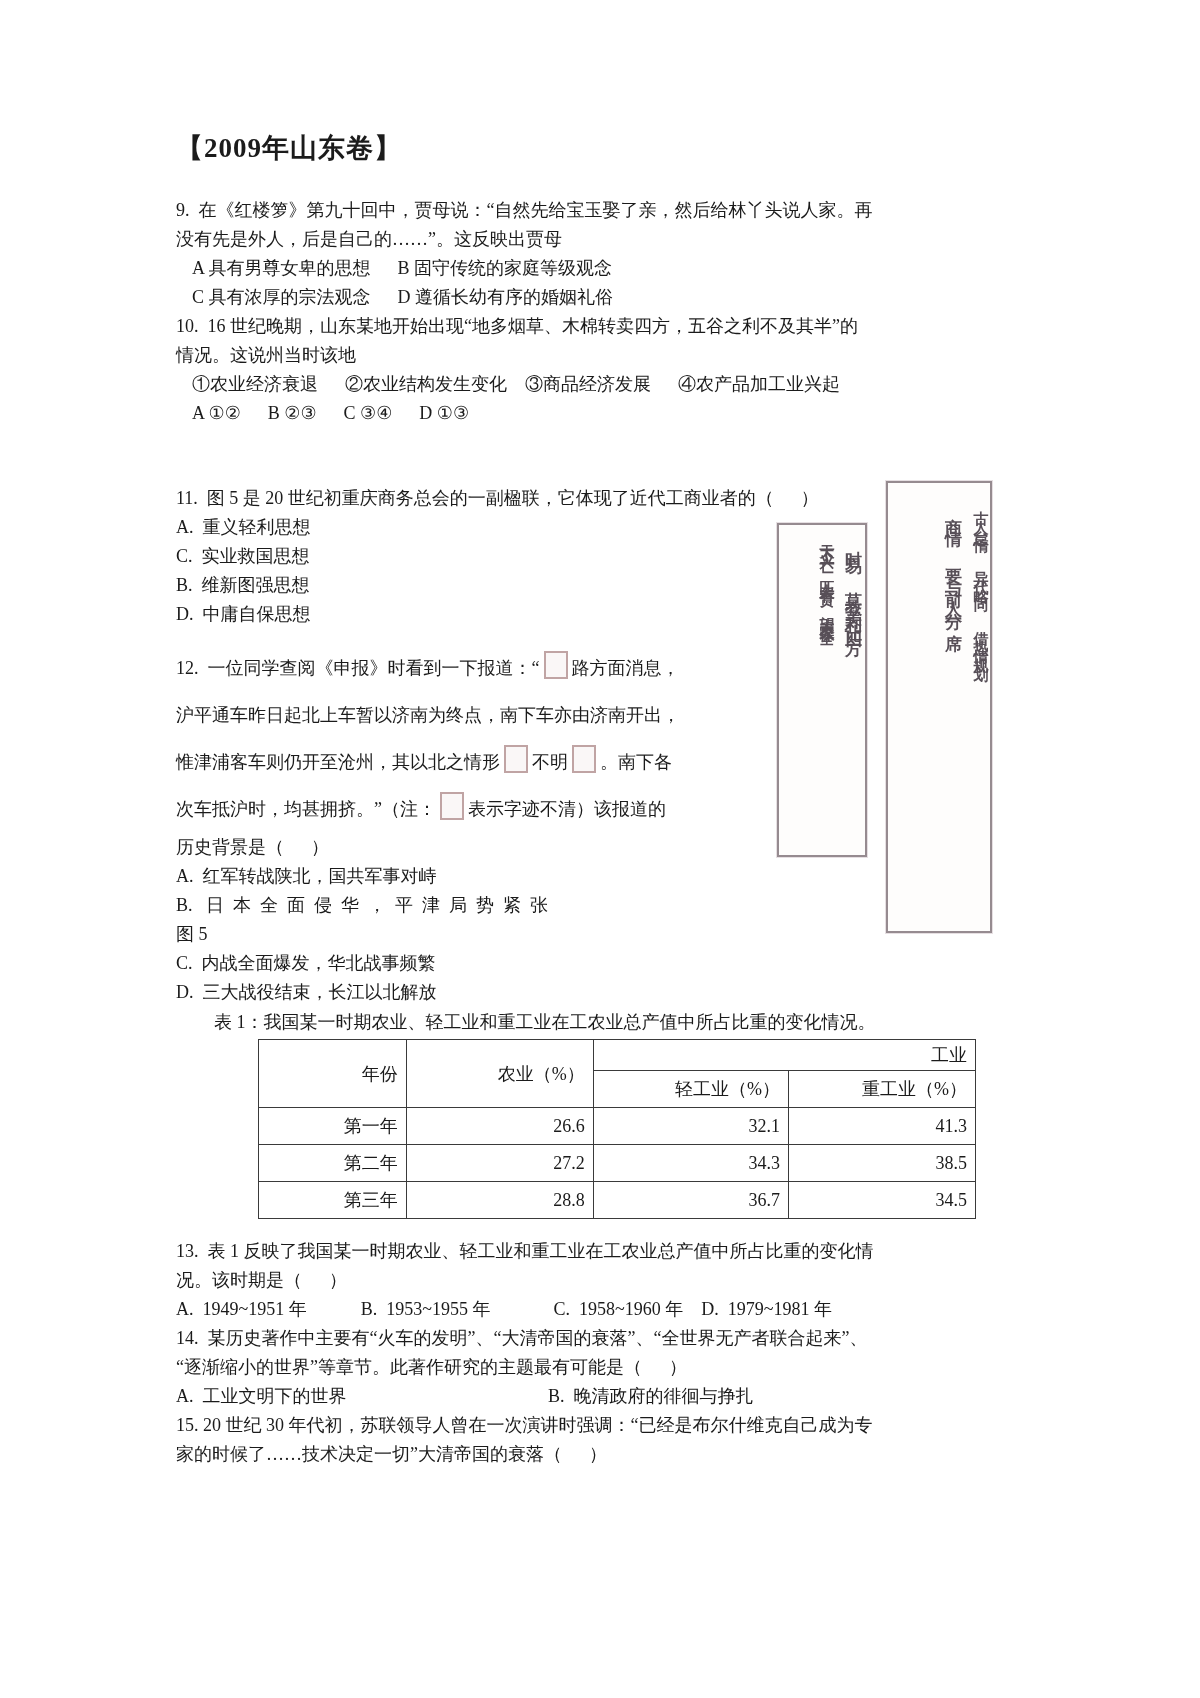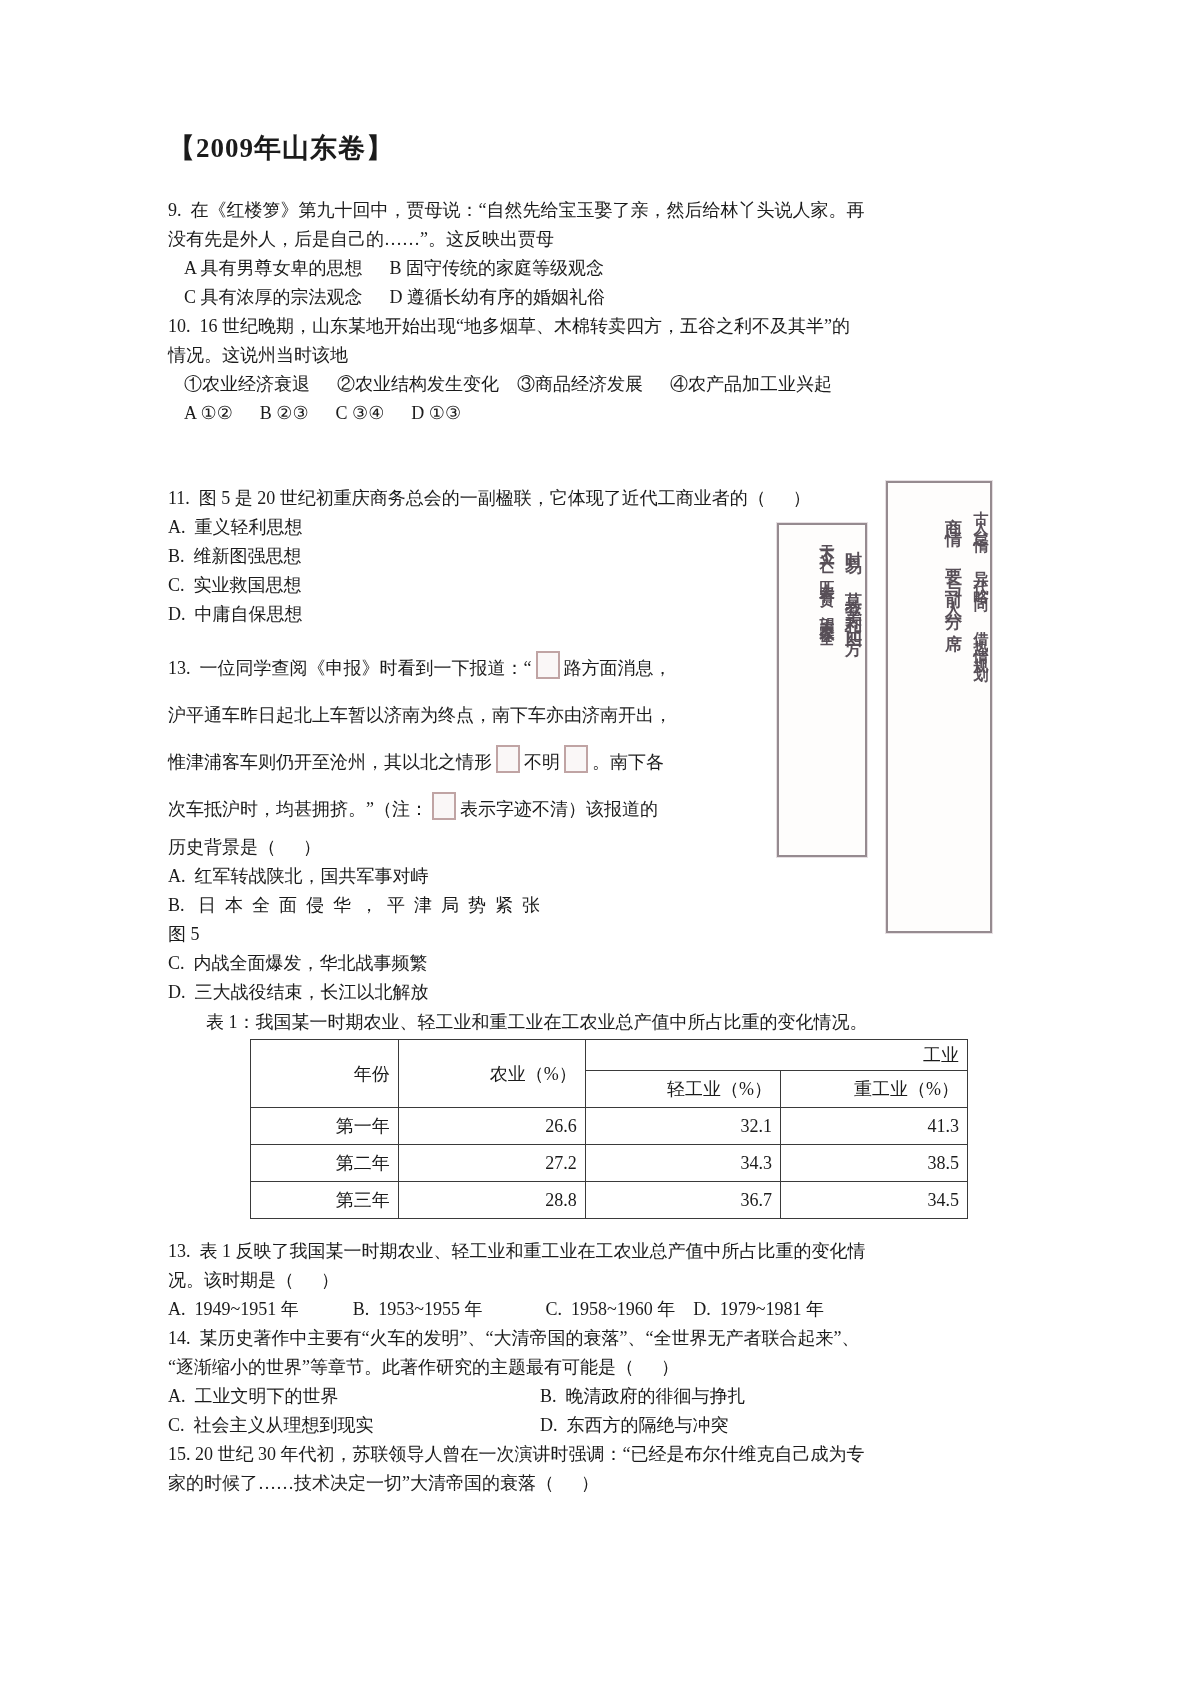--- a/index.html
+++ b/index.html
@@ -7,21 +7,21 @@
     position:relative;
     width:1200px;
     height:1698px;
     background:#ffffff;
     font-family:"Liberation Serif","DejaVu Serif",serif;
     color:#1b1b1b;
     overflow:hidden;
   }
   .content{
     position:absolute;
-    left:168px;
+    left:176px;
     top:130px;
     width:800px;
   }
   .doc-title{
     font-size:27px;
     font-weight:bold;
     letter-spacing:1px;
     margin:0 0 30px 0;
   }
   .line{
@@ -119,27 +119,27 @@
     <div>
       <div class="line">10.  16 世纪晚期，山东某地开始出现“地多烟草、木棉转卖四方，五谷之利不及其半”的</div>
       <div class="line">情况。这说州当时该地</div>
       <div class="line opt-indent">①农业经济衰退      ②农业结构发生变化    ③商品经济发展      ④农产品加工业兴起</div>
       <div class="line opt-indent">A ①②      B ②③      C ③④      D ①③</div>
     </div>
 
     <div class="gap-lg">
       <div class="line">11.  图 5 是 20 世纪初重庆商务总会的一副楹联，它体现了近代工商业者的（      ）</div>
       <div class="line">A.  重义轻利思想</div>
+      <div class="line">C.  实业救国思想</div>
       <div class="line">B.  维新图强思想</div>
-      <div class="line">C.  实业救国思想</div>
       <div class="line">D.  中庸自保思想</div>
     </div>
 
     <div class="gap-md">
-      <div class="q12-line"><span>13.  一位同学查阅《申报》时看到一下报道：“</span><span class="uc-box"></span><span>路方面消息，</span></div>
+      <div class="q12-line"><span>12.  一位同学查阅《申报》时看到一下报道：“</span><span class="uc-box"></span><span>路方面消息，</span></div>
       <div class="q12-line">沪平通车昨日起北上车暂以济南为终点，南下车亦由济南开出，</div>
       <div class="q12-line"><span>惟津浦客车则仍开至沧州，其以北之情形</span><span class="uc-box"></span><span>不明</span><span class="uc-box"></span><span>。南下各</span></div>
       <div class="q12-line"><span>次车抵沪时，均甚拥挤。”（注：</span><span class="uc-box"></span><span>表示字迹不清）该报道的</span></div>
       <div class="line">历史背景是（      ）</div>
       <div class="line">A.  红军转战陕北，国共军事对峙</div>
       <div class="line">B.   日  本  全  面  侵  华  ，  平  津  局  势  紧  张</div>
       <div class="line">图 5</div>
       <div class="line">C.  内战全面爆发，华北战事频繁</div>
       <div class="line">D.  三大战役结束，长江以北解放</div>
     </div>
@@ -182,21 +182,20 @@
     <div style="margin-top:18px;">
       <div class="line">13.  表 1 反映了我国某一时期农业、轻工业和重工业在工农业总产值中所占比重的变化情</div>
       <div class="line">况。该时期是（      ）</div>
       <div class="line">A.  1949~1951 年            B.  1953~1955 年              C.  1958~1960 年    D.  1979~1981 年</div>
     </div>
 
     <div>
       <div class="line">14.  某历史著作中主要有“火车的发明”、“大清帝国的衰落”、“全世界无产者联合起来”、</div>
       <div class="line">“逐渐缩小的世界”等章节。此著作研究的主题最有可能是（      ）</div>
       <div class="opt-row"><span class="opt-col">A.  工业文明下的世界</span><span>B.  晚清政府的徘徊与挣扎</span></div>
-      <div class="opt-row"><span class="opt-col">C.  社会主义从理想到现实</span><span>D.  东西方的隔绝与冲突</span></div>
     </div>
 
     <div>
       <div class="line">15. 20 世纪 30 年代初，苏联领导人曾在一次演讲时强调：“已经是布尔什维克自己成为专</div>
       <div class="line">家的时候了……技术决定一切”大清帝国的衰落（      ）</div>
     </div>
 
   </div>
 
   <div class="scroll-panel scroll-left">

